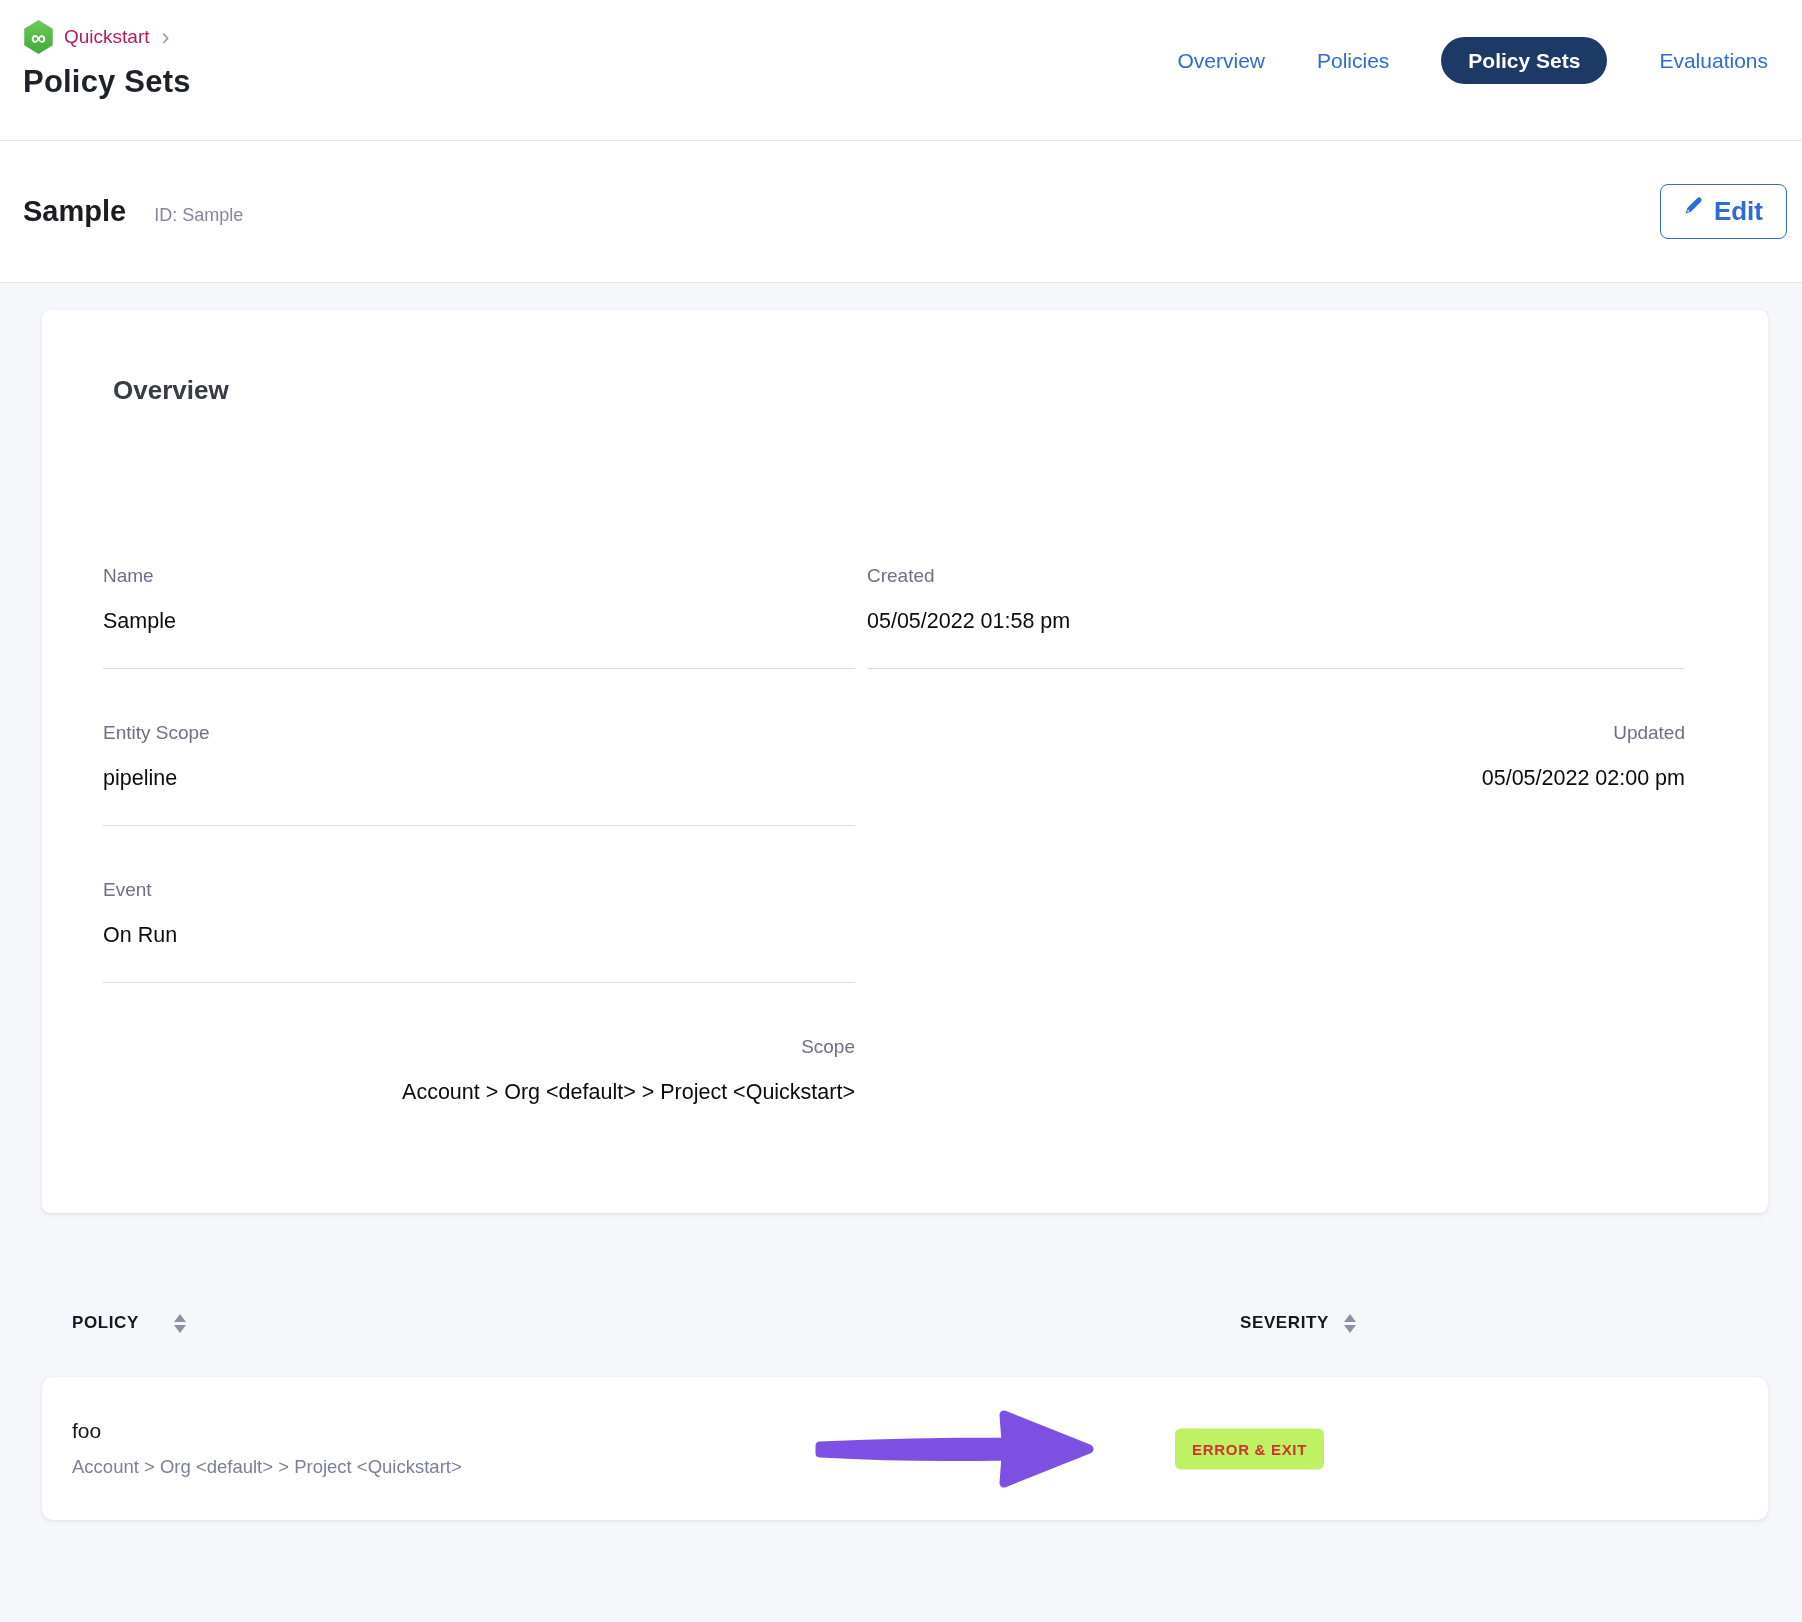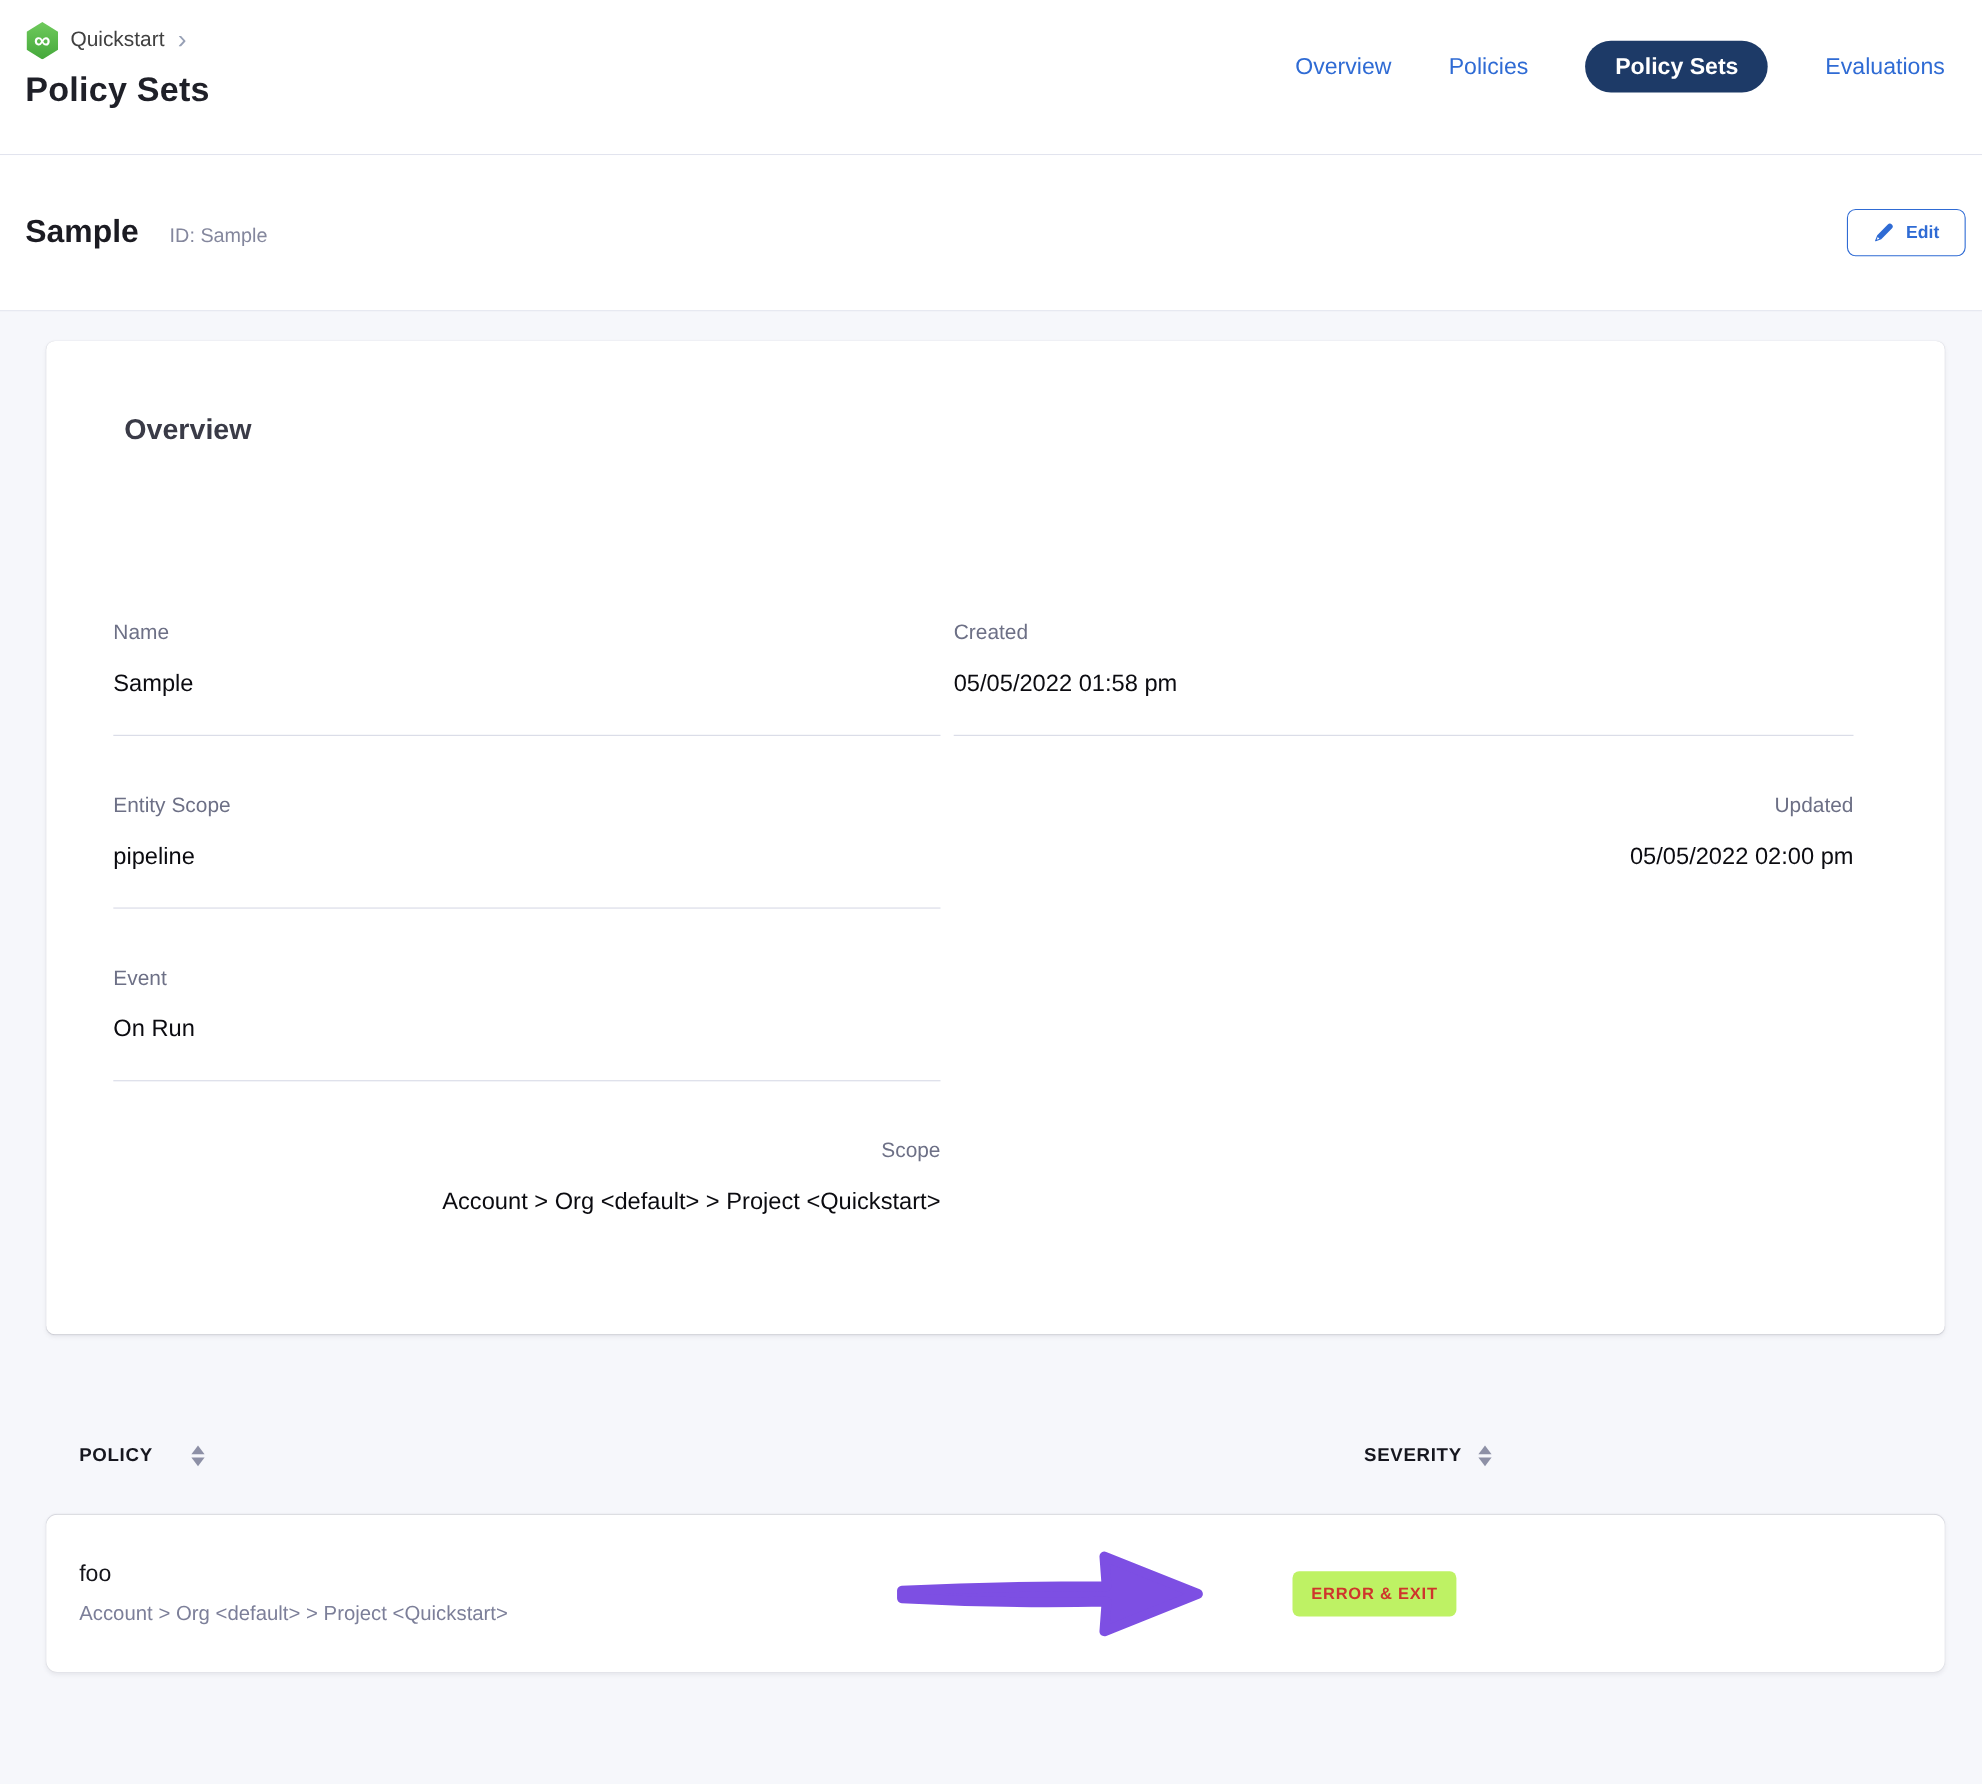--- a/index.html
+++ b/index.html
@@ -21,21 +21,21 @@
     padding: 20px 34px 0 23px;
   }
   .breadcrumb { display: flex; align-items: center; gap: 10px; }
   .project-icon {
     width: 31px; height: 34px;
     background: linear-gradient(180deg, #6fca5c, #45a83b);
     clip-path: polygon(50% 0, 96% 26%, 96% 74%, 50% 100%, 4% 74%, 4% 26%);
     display: flex; align-items: center; justify-content: center;
   }
   .project-icon span { color: #fff; font-size: 21px; font-weight: 700; line-height: 1; }
-  .crumb-link { color: #404040; font-size: 19px; text-decoration: none; cursor: pointer; }
+  .crumb-link { color: #be185d; font-size: 19px; text-decoration: none; cursor: pointer; }
   .crumb-sep { color: #97a0b5; font-size: 24px; line-height: 1; margin-left: 2px; }
   .page-title { font-size: 31px; font-weight: 700; color: #1f2028; margin-top: 10px; letter-spacing: 0.2px; }
 
   .topnav { display: flex; align-items: center; gap: 52px; margin-top: 17px; height: 46px; }
   .nav-link {
     color: #2f6bd4; font-size: 21px; font-weight: 500;
     text-decoration: none; cursor: pointer; line-height: 1;
   }
   .nav-link.pill {
     background: #1d3a67; color: #ffffff; font-weight: 700;
@@ -47,23 +47,23 @@
     background: #ffffff;
     height: 142px;
     border-bottom: 1px solid #e2e4ee;
     display: flex; align-items: center; justify-content: space-between;
     padding: 0 15px 0 23px;
   }
   .subheader-left { display: flex; align-items: baseline; }
   .ps-name { font-size: 29px; font-weight: 700; color: #1b1b22; }
   .ps-id { font-size: 18px; color: #84879d; margin-left: 28px; }
   .edit-btn {
-    display: inline-flex; align-items: center; gap: 11px;
+    display: inline-flex; align-items: flex-start; gap: 11px;
     background: #ffffff; border: 1.5px solid #2f6bd4; border-radius: 8px;
-    color: #2f6bd4; font-family: inherit; font-size: 16px; font-weight: 600;
+    color: #2f6bd4; font-family: inherit; font-size: 26px; font-weight: 600;
     padding: 11px 23px; cursor: pointer;
   }
   .edit-btn svg { display: block; }
 
   
   .page-body { padding: 27px 34px 0 42px; }
 
   .card {
     background: #ffffff;
     border-radius: 8px;

